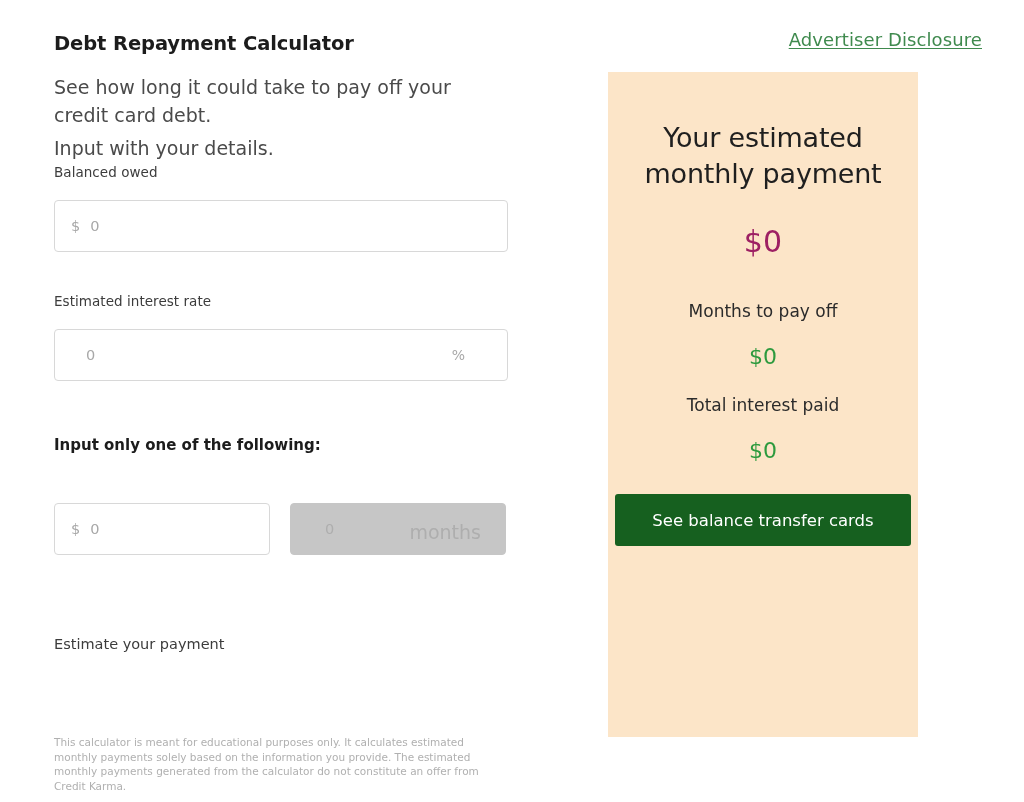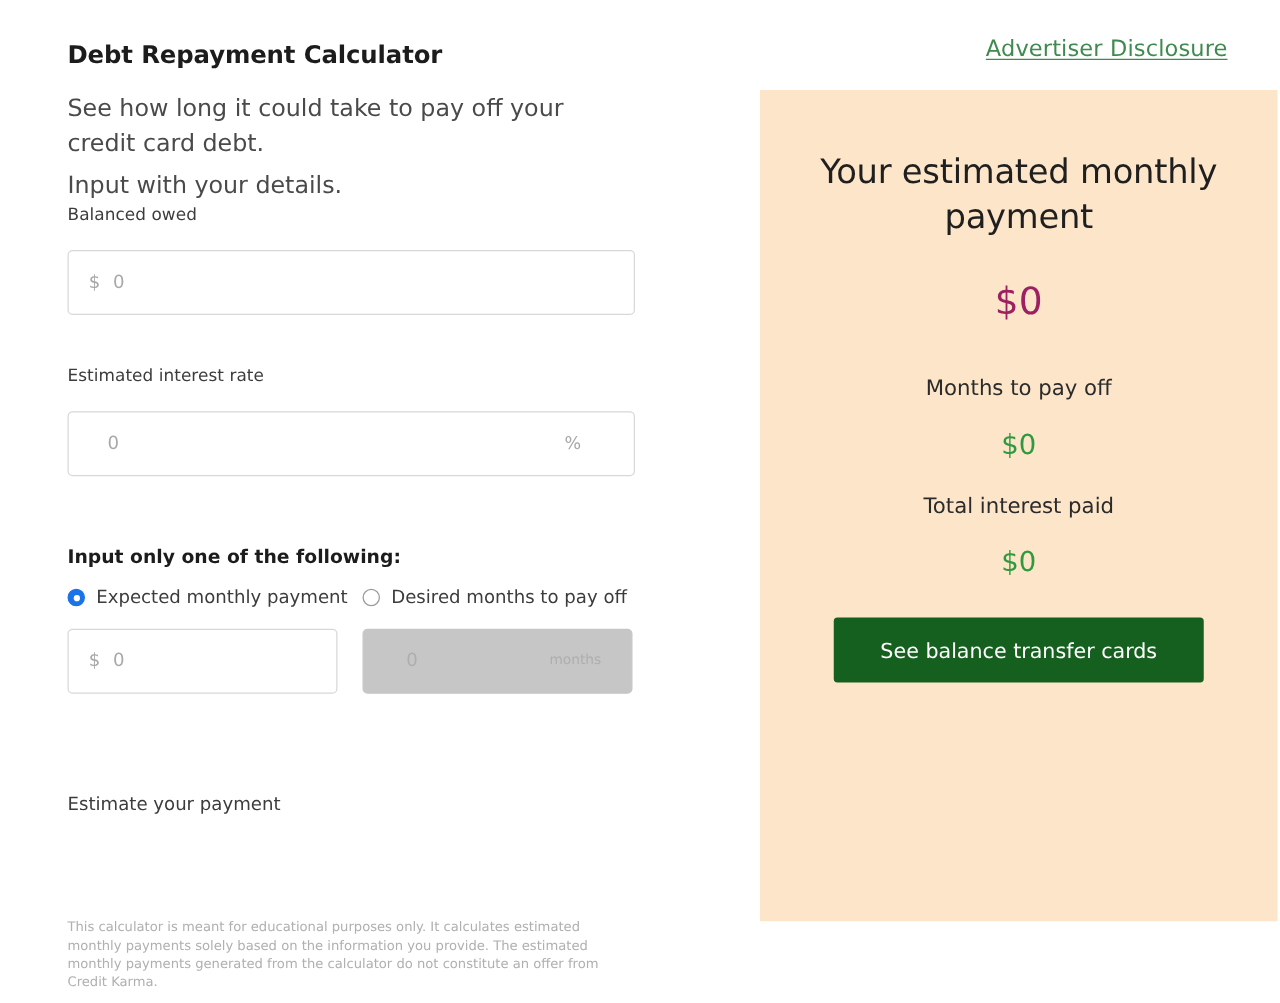--- a/index.html
+++ b/index.html
@@ -205,21 +205,21 @@
     position: absolute;
     left: 34px;
     top: 17px;
     font-size: 14.5px;
     color: #aeaeae;
   }
   .half-input.months .ph-right {
     position: absolute;
     right: 24px;
     top: 17px;
-    font-size: 11px;
+    font-size: 19px;
     color: #aeaeae;
   }
 
   
   .calc-label {
     position: absolute;
     left: 54px;
     top: 636px;
     font-size: 14.5px;
     color: #3c3c3c;
@@ -248,21 +248,21 @@
     font-size: 10.5px;
     line-height: 14.5px;
     color: #b0b0b0;
   }
 
   
   .result-card {
     position: absolute;
     left: 608px;
     top: 72px;
-    width: 414px;
+    width: 310px;
     height: 665px;
     background: #fce5c8;
     text-align: center;
     box-sizing: border-box;
   }
   .res-title {
     margin: 0;
     padding-top: 48px;
     font-size: 27px;
     line-height: 36px;
@@ -330,30 +330,20 @@
   <div class="grp-rate">
     <div class="field-label">Estimated interest rate</div>
     <div class="txt-input">
       <span class="ph-indent">0</span>
       <span class="ph-right">%</span>
     </div>
   </div>
 
   <div class="section-heading">Input only one of the following:</div>
 
-  <div class="radio-row">
-    <div class="radio-opt opt-a">
-      <span class="radio-dot checked"></span>
-      <span class="radio-label">Expected monthly payment</span>
-    </div>
-    <div class="radio-opt opt-b">
-      <span class="radio-dot"></span>
-      <span class="radio-label">Desired months to pay off</span>
-    </div>
-  </div>
 
   <div class="half-inputs">
     <div class="half-input pay">
       <span class="ph-left"><span>$</span>&nbsp;&nbsp;<span>0</span></span>
     </div>
     <div class="half-input months">
       <span class="ph-indent">0</span>
       <span class="ph-right">months</span>
     </div>
   </div>

